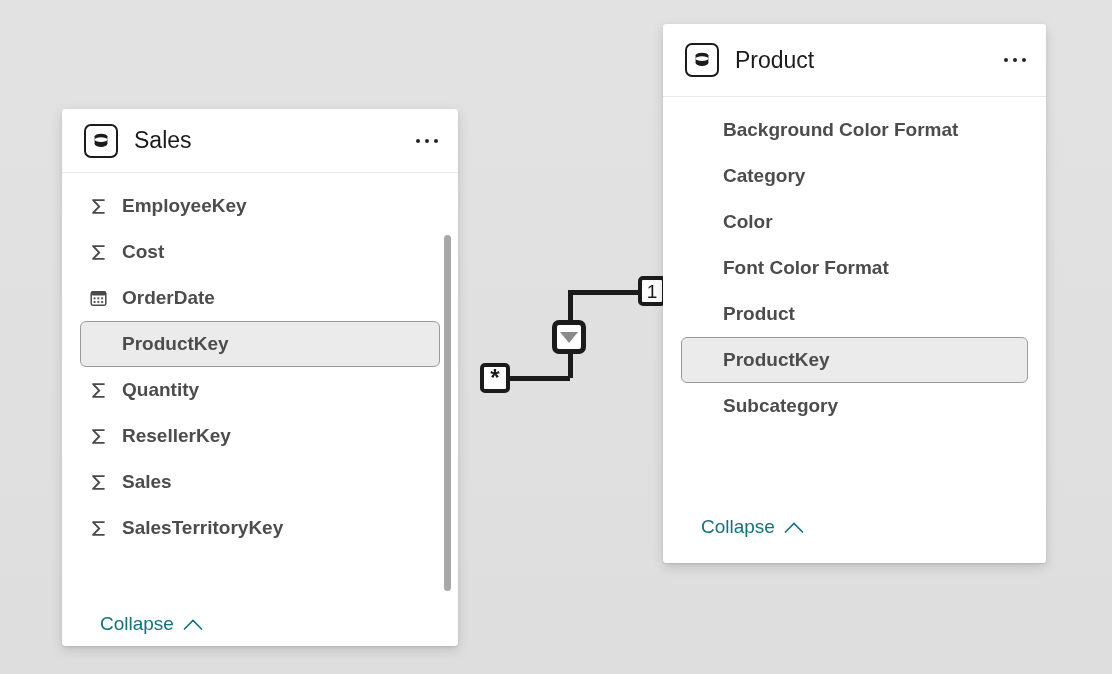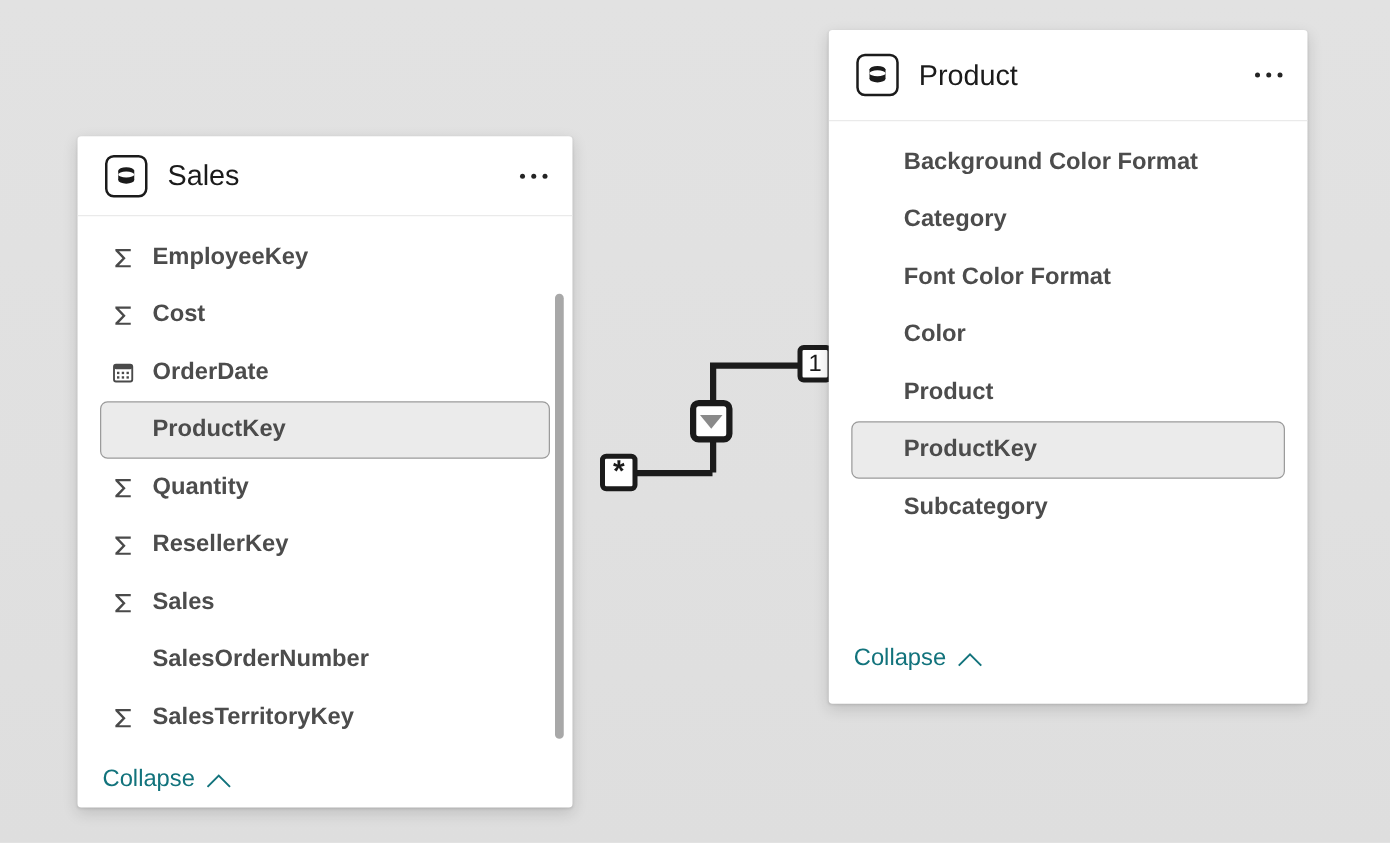--- a/index.html
+++ b/index.html
@@ -156,21 +156,21 @@
     font-size: 19px;
     color: #4c4c4c;
     margin-left: 9px;
     white-space: nowrap;
   }
 
   .collapse-row {
     flex: none;
     display: flex;
     align-items: center;
-    padding: 0 0 0 20px;
+    padding: 0 0 0 38px;
     height: 44px;
   }
   .collapse-label {
     font-size: 19px;
     color: #12737c;
   }
   .collapse-chevron {
     margin-left: 9px;
     display: block;
     color: #12737c;
@@ -288,24 +288,20 @@
 
     <div class="field-row">
       <span class="field-icon">
         <svg width="19" height="19" viewBox="0 0 19 19" aria-hidden="true">
           <path d="M3.3 2.2h12.3v1.7H6.2l5.3 5.6-5.3 5.6h9.4v1.7H3.3v-1.6l5.6-5.7-5.6-5.7z" fill="#4a4a4a"></path>
         </svg>
       </span>
       <span class="field-label">Sales</span>
     </div>
 
-    <div class="field-row">
-      <span class="field-icon"></span>
-      <span class="field-label">SalesOrderNumber</span>
-    </div>
 
     <div class="field-row">
       <span class="field-icon">
         <svg width="19" height="19" viewBox="0 0 19 19" aria-hidden="true">
           <path d="M3.3 2.2h12.3v1.7H6.2l5.3 5.6-5.3 5.6h9.4v1.7H3.3v-1.6l5.6-5.7-5.6-5.7z" fill="#4a4a4a"></path>
         </svg>
       </span>
       <span class="field-label">SalesTerritoryKey</span>
     </div>
 
@@ -345,26 +341,26 @@
       <span class="field-label">Background Color Format</span>
     </div>
 
     <div class="field-row">
       <span class="field-icon"></span>
       <span class="field-label">Category</span>
     </div>
 
     <div class="field-row">
       <span class="field-icon"></span>
+      <span class="field-label">Color</span>
+    </div>
+
+    <div class="field-row">
+      <span class="field-icon"></span>
       <span class="field-label">Font Color Format</span>
-    </div>
-
-    <div class="field-row">
-      <span class="field-icon"></span>
-      <span class="field-label">Color</span>
     </div>
 
     <div class="field-row">
       <span class="field-icon"></span>
       <span class="field-label">Product</span>
     </div>
 
     <div class="field-row selected">
       <span class="field-icon"></span>
       <span class="field-label">ProductKey</span>

